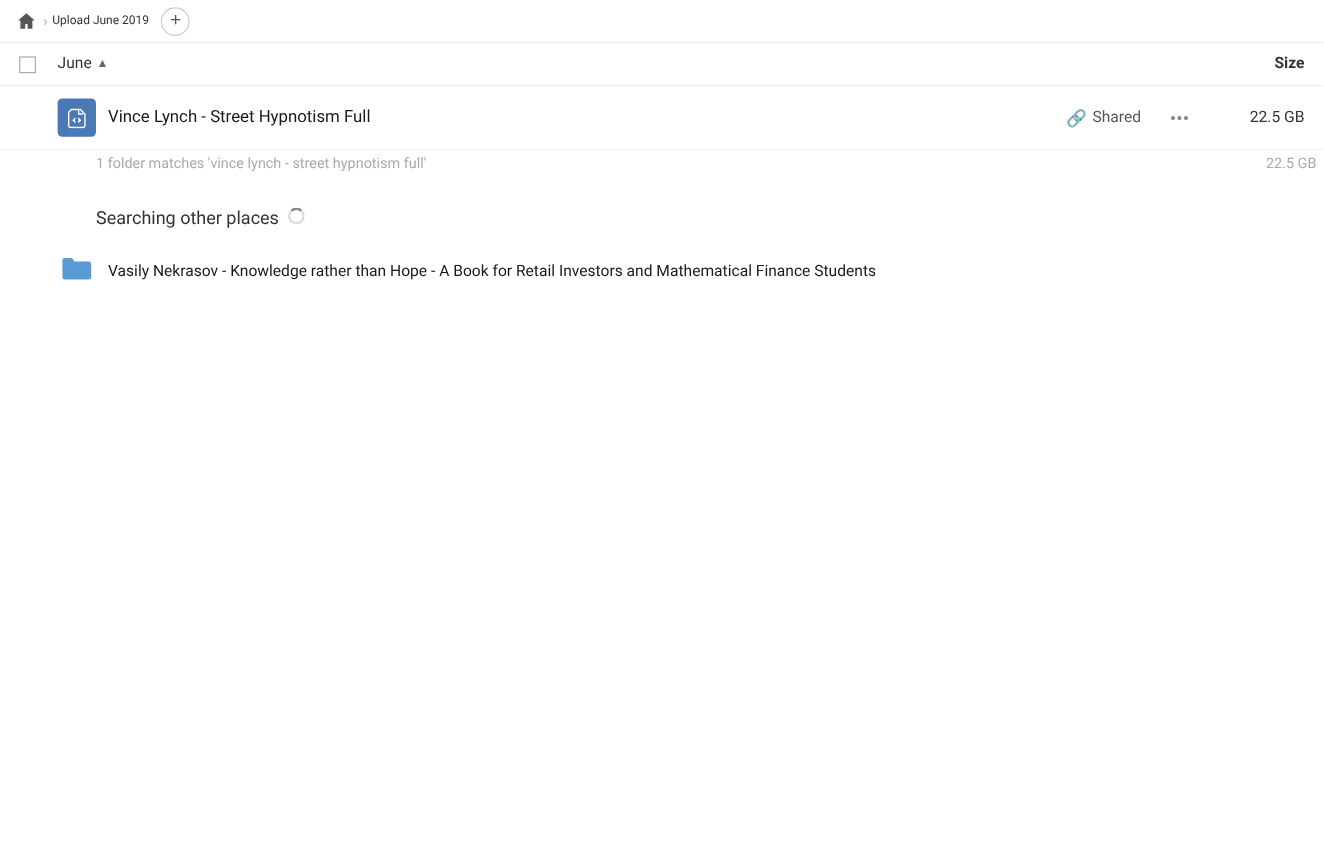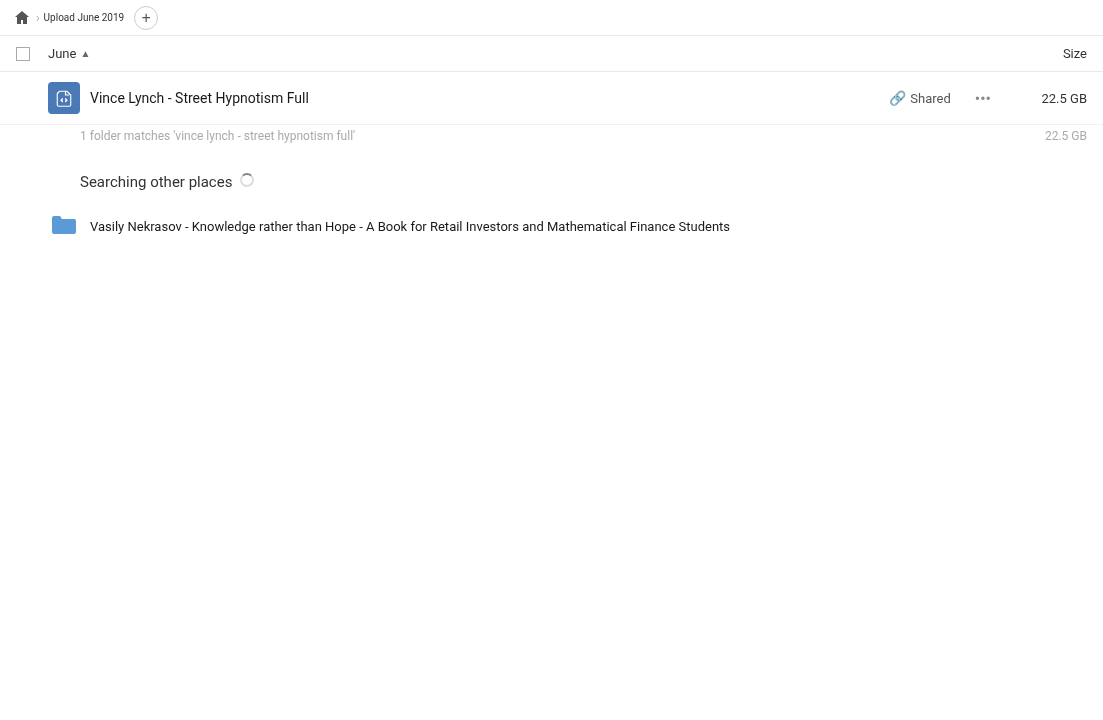--- a/index.html
+++ b/index.html
@@ -101,20 +101,21 @@
       margin-left: 4px;
       font-size: 10px;
       color: #666;
     }
 
     .size-header {
       font-size: 13px;
       color: #333;
       width: 80px;
       text-align: right;
+      font-weight: bold;
     }
 
     
     .result-row {
       display: flex;
       align-items: center;
       padding: 10px 16px;
       border-bottom: 1px solid #f0f0f0;
       background: #fff;
       cursor: pointer;
@@ -181,21 +182,21 @@
 
     .match-hint {
       font-size: 12px;
       color: #aaa;
     }
 
     .match-hint-container {
       display: flex;
       justify-content: space-between;
       align-items: center;
-      padding: 4px 16px 10px 80px;
+      padding: 4px 6px 10px 80px;
     }
 
     
     .other-places-header {
       display: flex;
       align-items: flex-start;
       padding: 20px 0 12px 80px;
       gap: 8px;
     }
 

